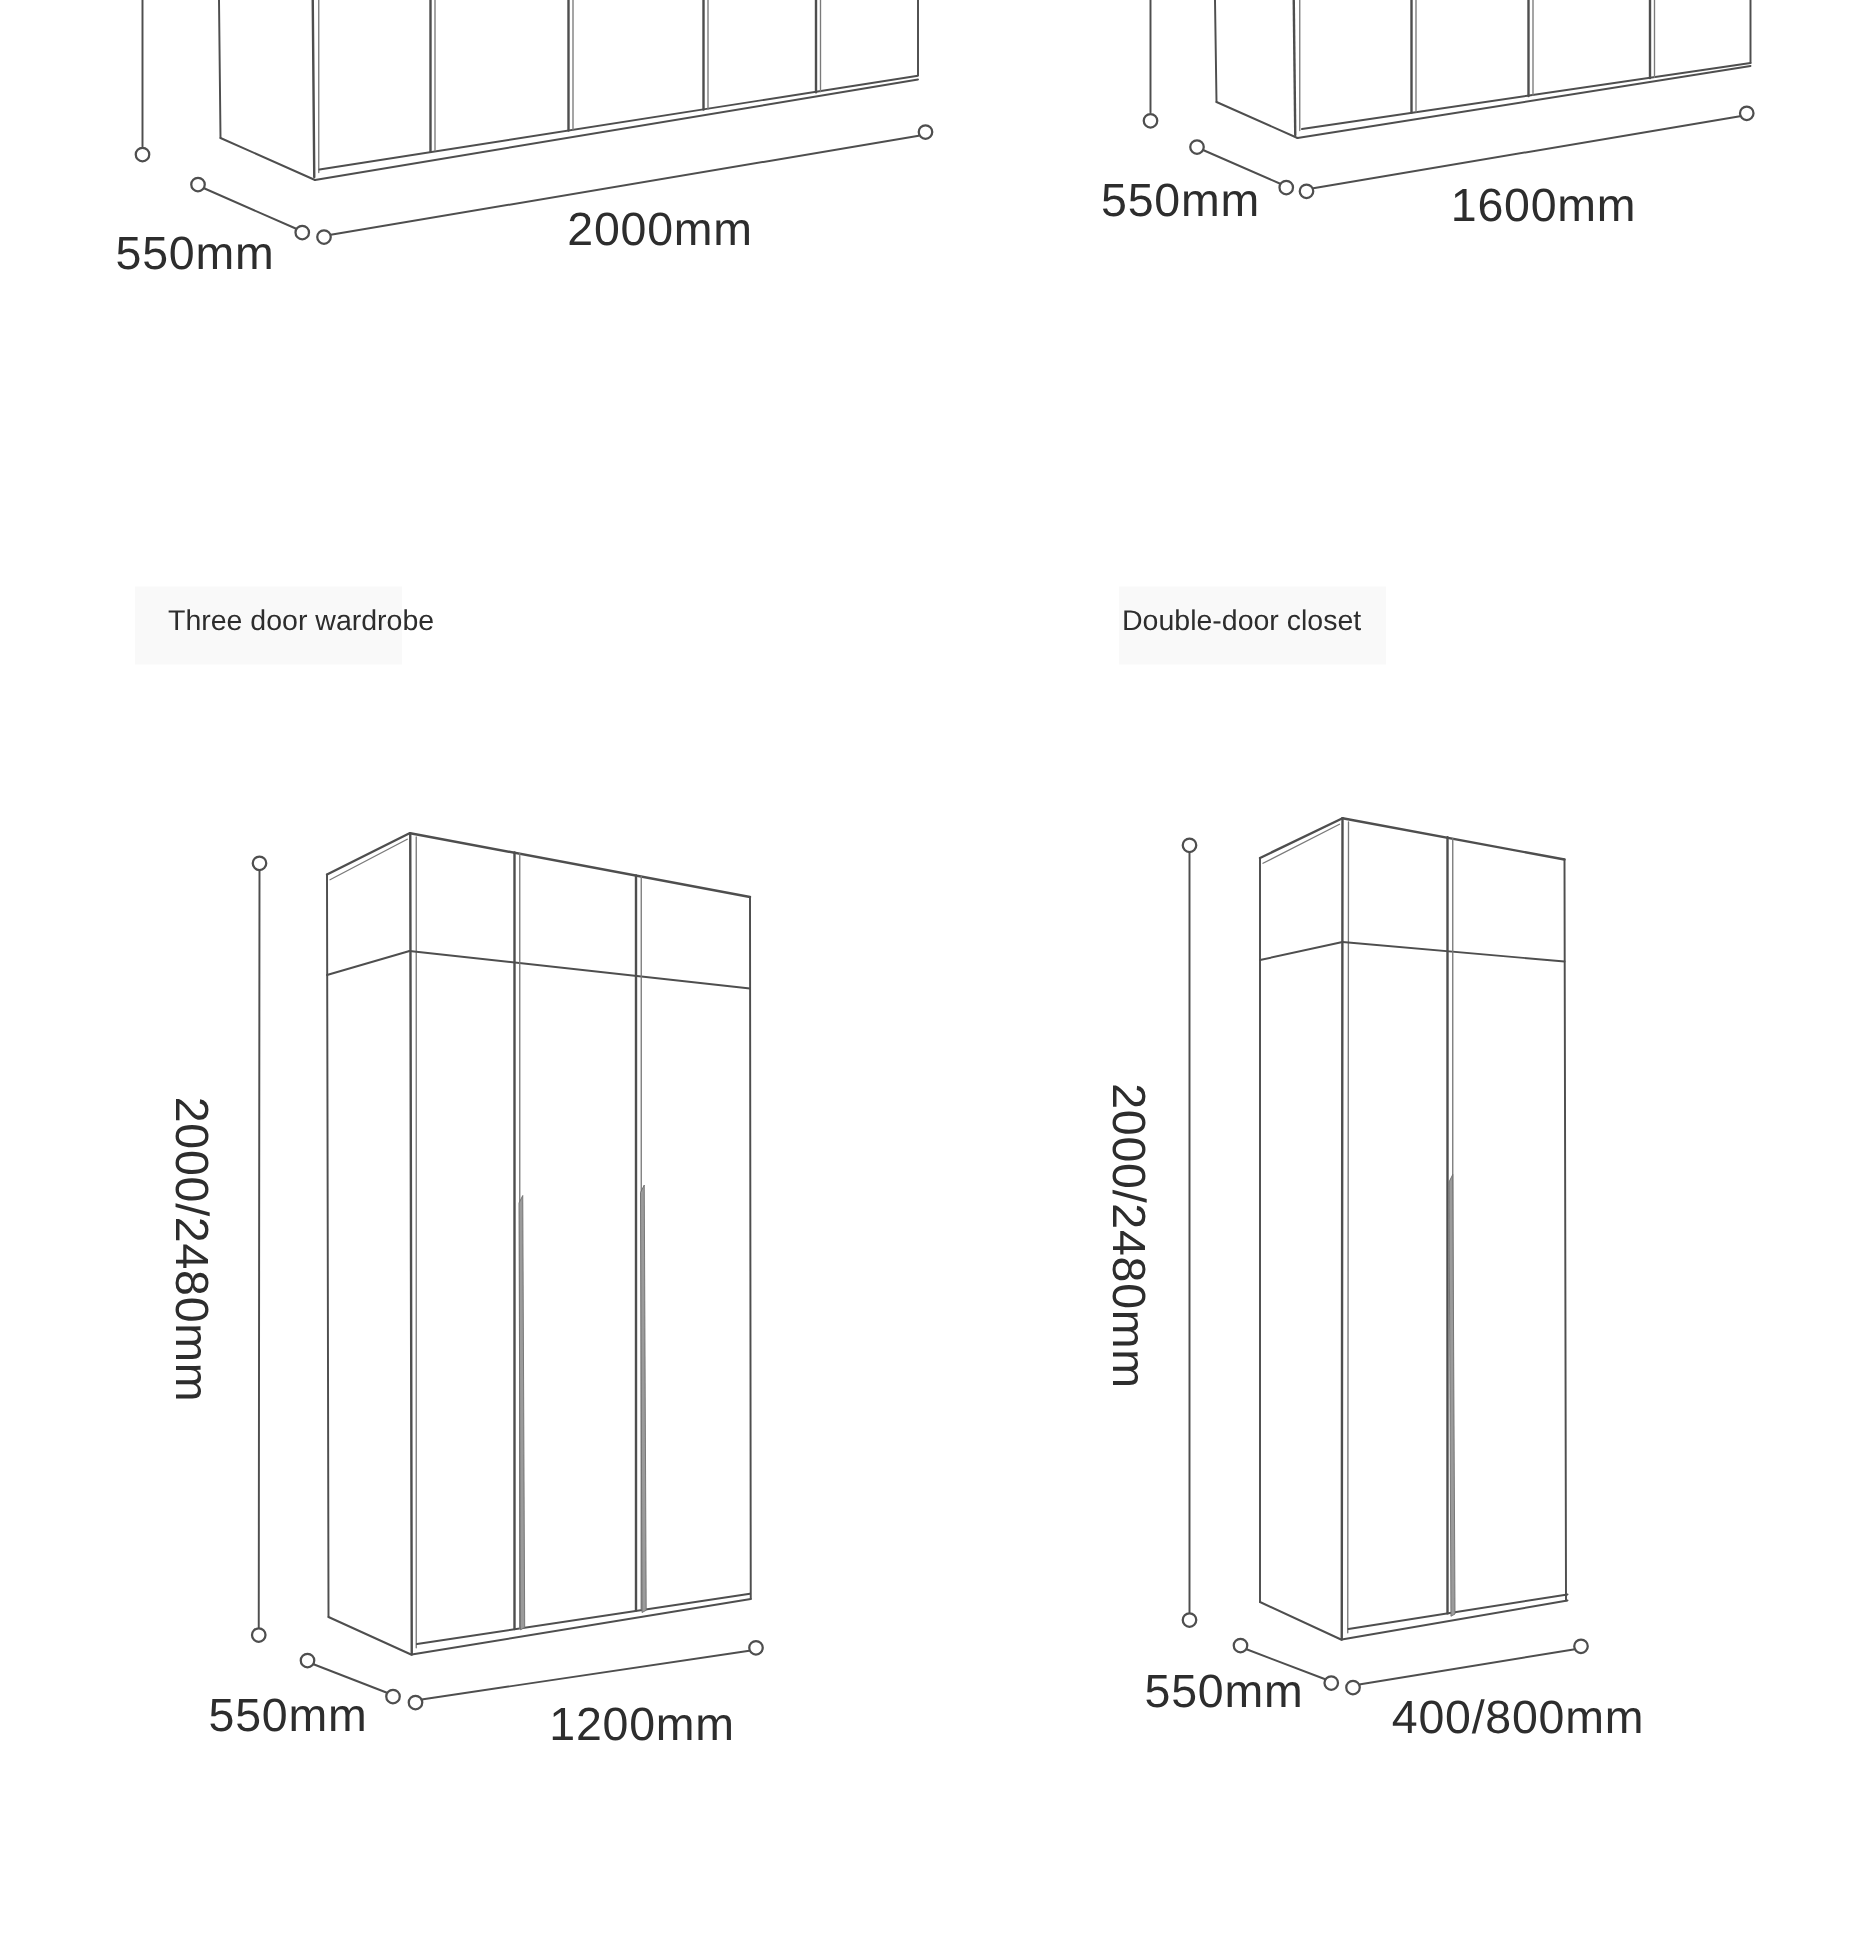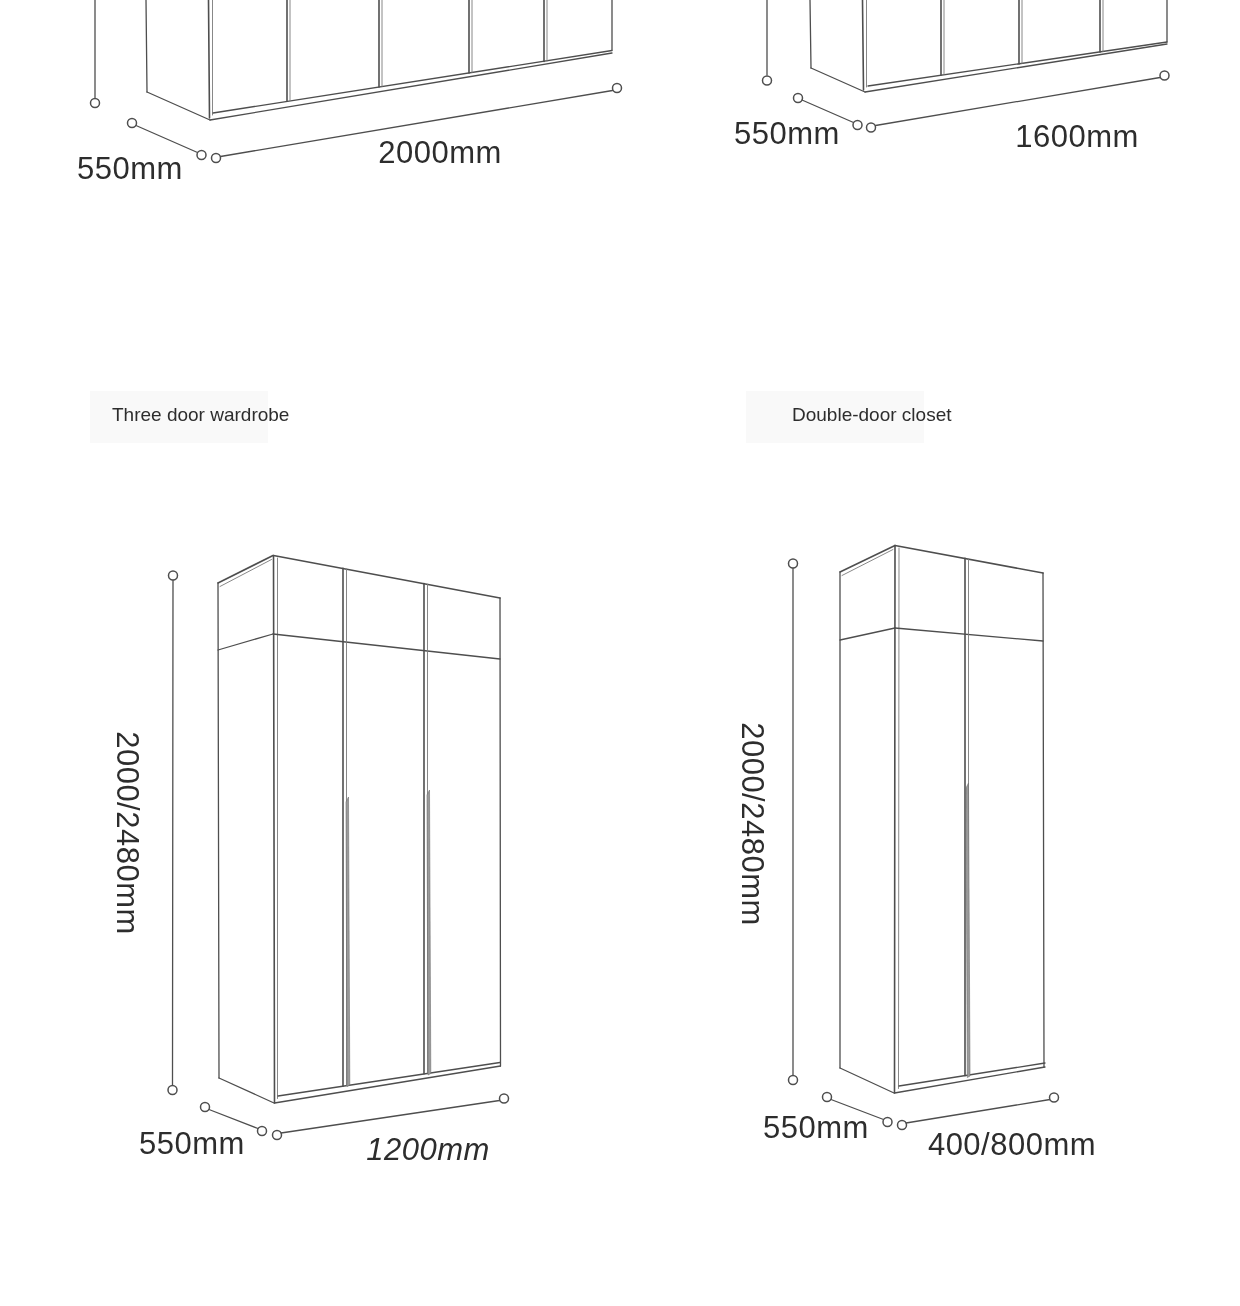--- a/index.html
+++ b/index.html
@@ -142,29 +142,29 @@
       <circle cx="902" cy="1125" r="4.5"></circle>
       <line x1="906" y1="1123" x2="1050" y2="1099.5"></line>
       <circle cx="1054" cy="1097.5" r="4.5"></circle>
     </g>
   </svg>
 
   <div class="label-panel" style="left:90px;top:391px;"></div>
   <div class="label-panel" style="left:746px;top:391px;"></div>
 
   <span class="product-label" style="left:112px;top:404px;">Three door wardrobe</span>
-  <span class="product-label" style="left:792px;top:404px;">Double-door closet</span>
+  <span class="product-label" style="left:748px;top:404px;">Double-door closet</span>
 
   <span class="dim-label" style="left:130px;top:169px;">550mm</span>
   <span class="dim-label" style="left:440px;top:153px;">2000mm</span>
 
   <span class="dim-label" style="left:787px;top:134px;">550mm</span>
-  <span class="dim-label" style="left:1077px;top:137px;">1600mm</span>
+  <span class="dim-label" style="left:1029px;top:137px;">1600mm</span>
 
   <span class="dim-label vertical" style="left:127px;top:833px;">2000/2480mm</span>
   <span class="dim-label" style="left:192px;top:1144px;">550mm</span>
-  <span class="dim-label" style="left:428px;top:1150px;font-style:italic;">1200mm</span>
+  <span class="dim-label" style="left:428px;top:1150px;">1200mm</span>
 
   <span class="dim-label vertical" style="left:752px;top:824px;">2000/2480mm</span>
   <span class="dim-label" style="left:816px;top:1128px;">550mm</span>
   <span class="dim-label" style="left:1012px;top:1145px;">400/800mm</span>
 
 </div>
 
 </body></html>

